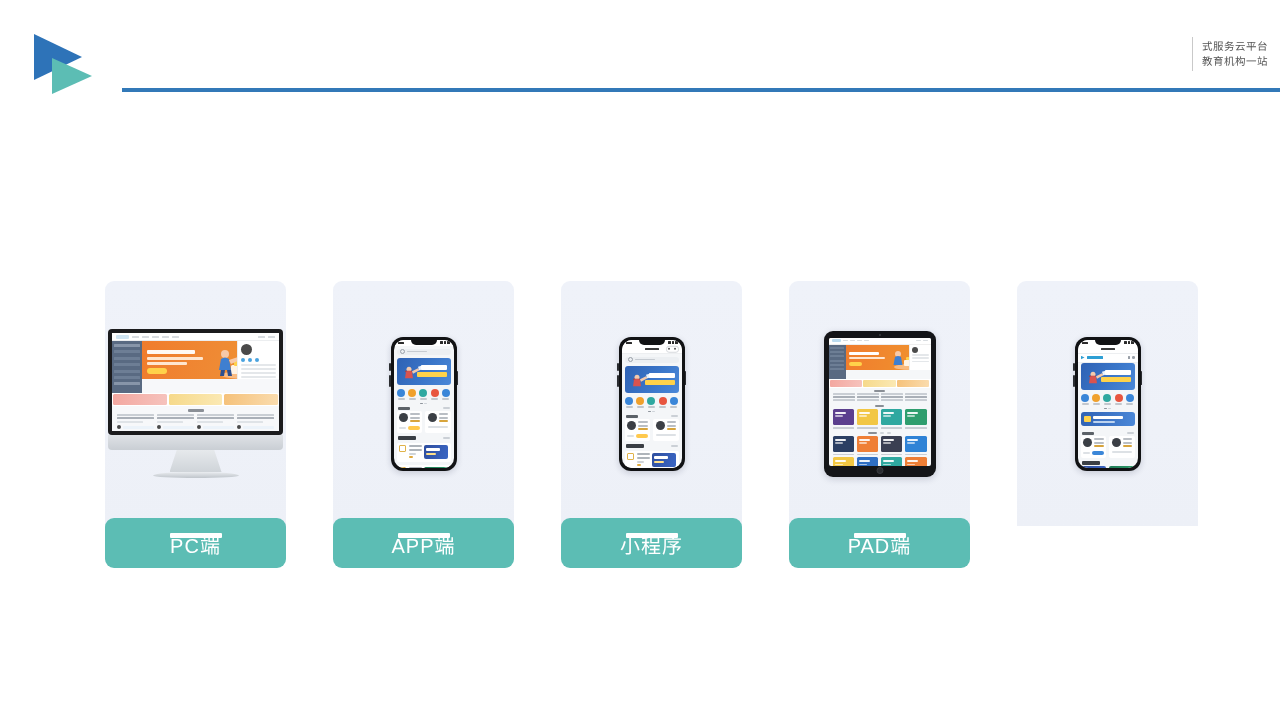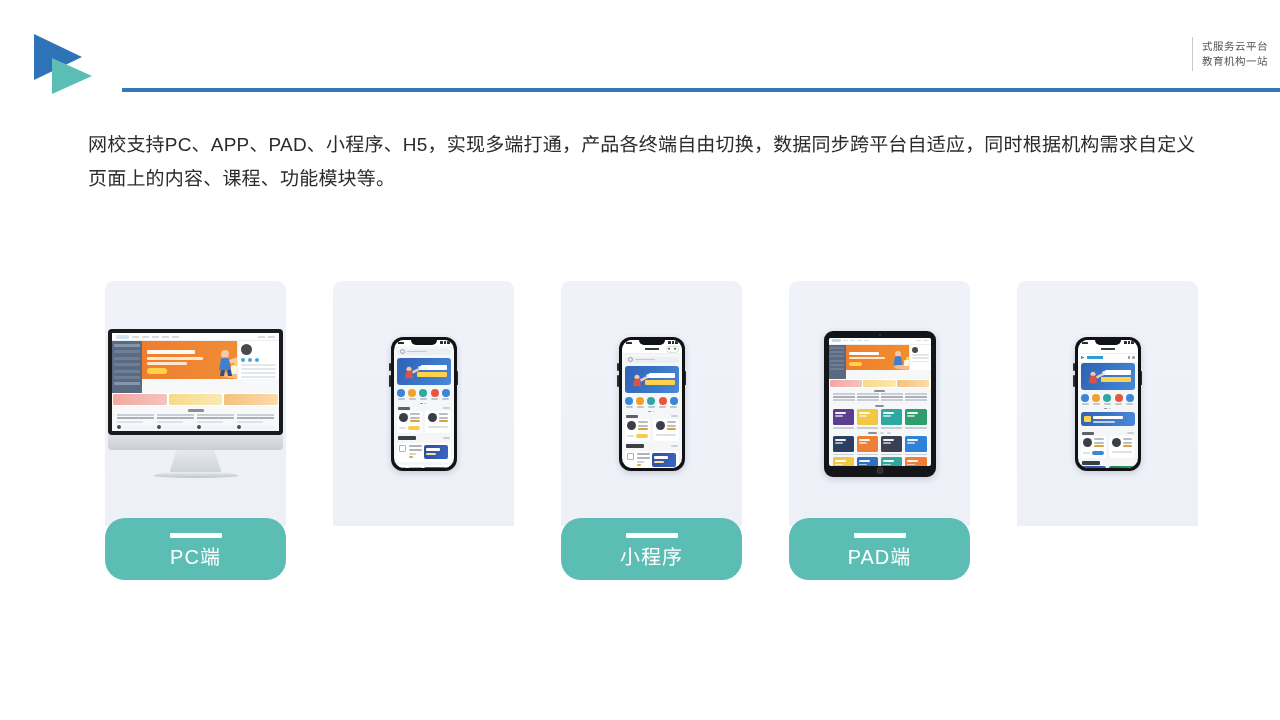--- a/index.html
+++ b/index.html
@@ -44,23 +44,23 @@
   .cards{position:absolute;left:105px;top:281px;display:flex;gap:47px;}
   .card{width:181px;}
   .card-stage{
     position:relative;width:181px;height:245px;
     background:linear-gradient(180deg,#eff2f9 0%,#eef1f8 60%,#edf0f7 100%);
     border-radius:9px 9px 0 0;
     display:flex;align-items:center;justify-content:center;
     overflow:hidden;
   }
   .card-label{
-    position:relative;margin-top:-8px;width:181px;height:62px;
-    background:#5cbdb4;border-radius:20px;
-    display:flex;align-items:center;justify-content:center;
+    position:relative;margin-top:-8px;width:181px;height:50px;
+    background:#5cbdb4;border-radius:9px;
+    display:flex;justify-content:center;
   }
   .card-label .bar{
     position:absolute;top:15px;left:50%;transform:translateX(-50%);
     width:52px;height:5px;background:#ffffff;border-radius:1px;
   }
   .card-label .txt{
     margin-top:12px;color:#ffffff;font-size:20px;letter-spacing:1px;font-weight:400;
   }
 
   
@@ -258,21 +258,20 @@
   <div class="title-rule"></div>
 
   <div class="brand">
     <div class="brand-sep"></div>
     <div class="brand-tag">
       <div>式服务云平台</div>
       <div>教育机构一站</div>
     </div>
   </div>
 
-  <div class="body-copy">网校支持PC、APP、PAD、小程序、H5，实现多端打通，产品各终端自由切换，数据同步跨平台自适应，同时根据机构需求自定义页面上的内容、课程、功能模块等。</div>
 
   <div class="cards">
 
     <div class="card">
       <div class="card-stage">
         <div class="imac">
           <div class="imac-screen">
             <div class="imac-inner scr">
               <div class="pc-nav">
                 <div class="pc-logo"></div>
@@ -500,20 +499,24 @@
                 <div class="ic"></div>
                 <div class="body">
                     <i></i>
                   </div>
                 <div class="thumb" style="background:linear-gradient(110deg,#1f7a55,#2fa06c)"></div>
               </div>
             </div>
           </div>
         </div>
       </div>
+      <div class="card-label">
+        <span class="bar"></span>
+        <span class="txt">APP端</span>
+      </div>
     </div>
 
     <div class="card">
       <div class="card-stage">
         <div class="iphone">
           <div class="notch"></div>
           <div class="btn-l" style="top:26px;height:8px"></div>
           <div class="btn-l" style="top:38px;height:12px"></div>
           <div class="btn-r" style="top:34px;height:14px"></div>
           <div class="iphone-scr scr">

